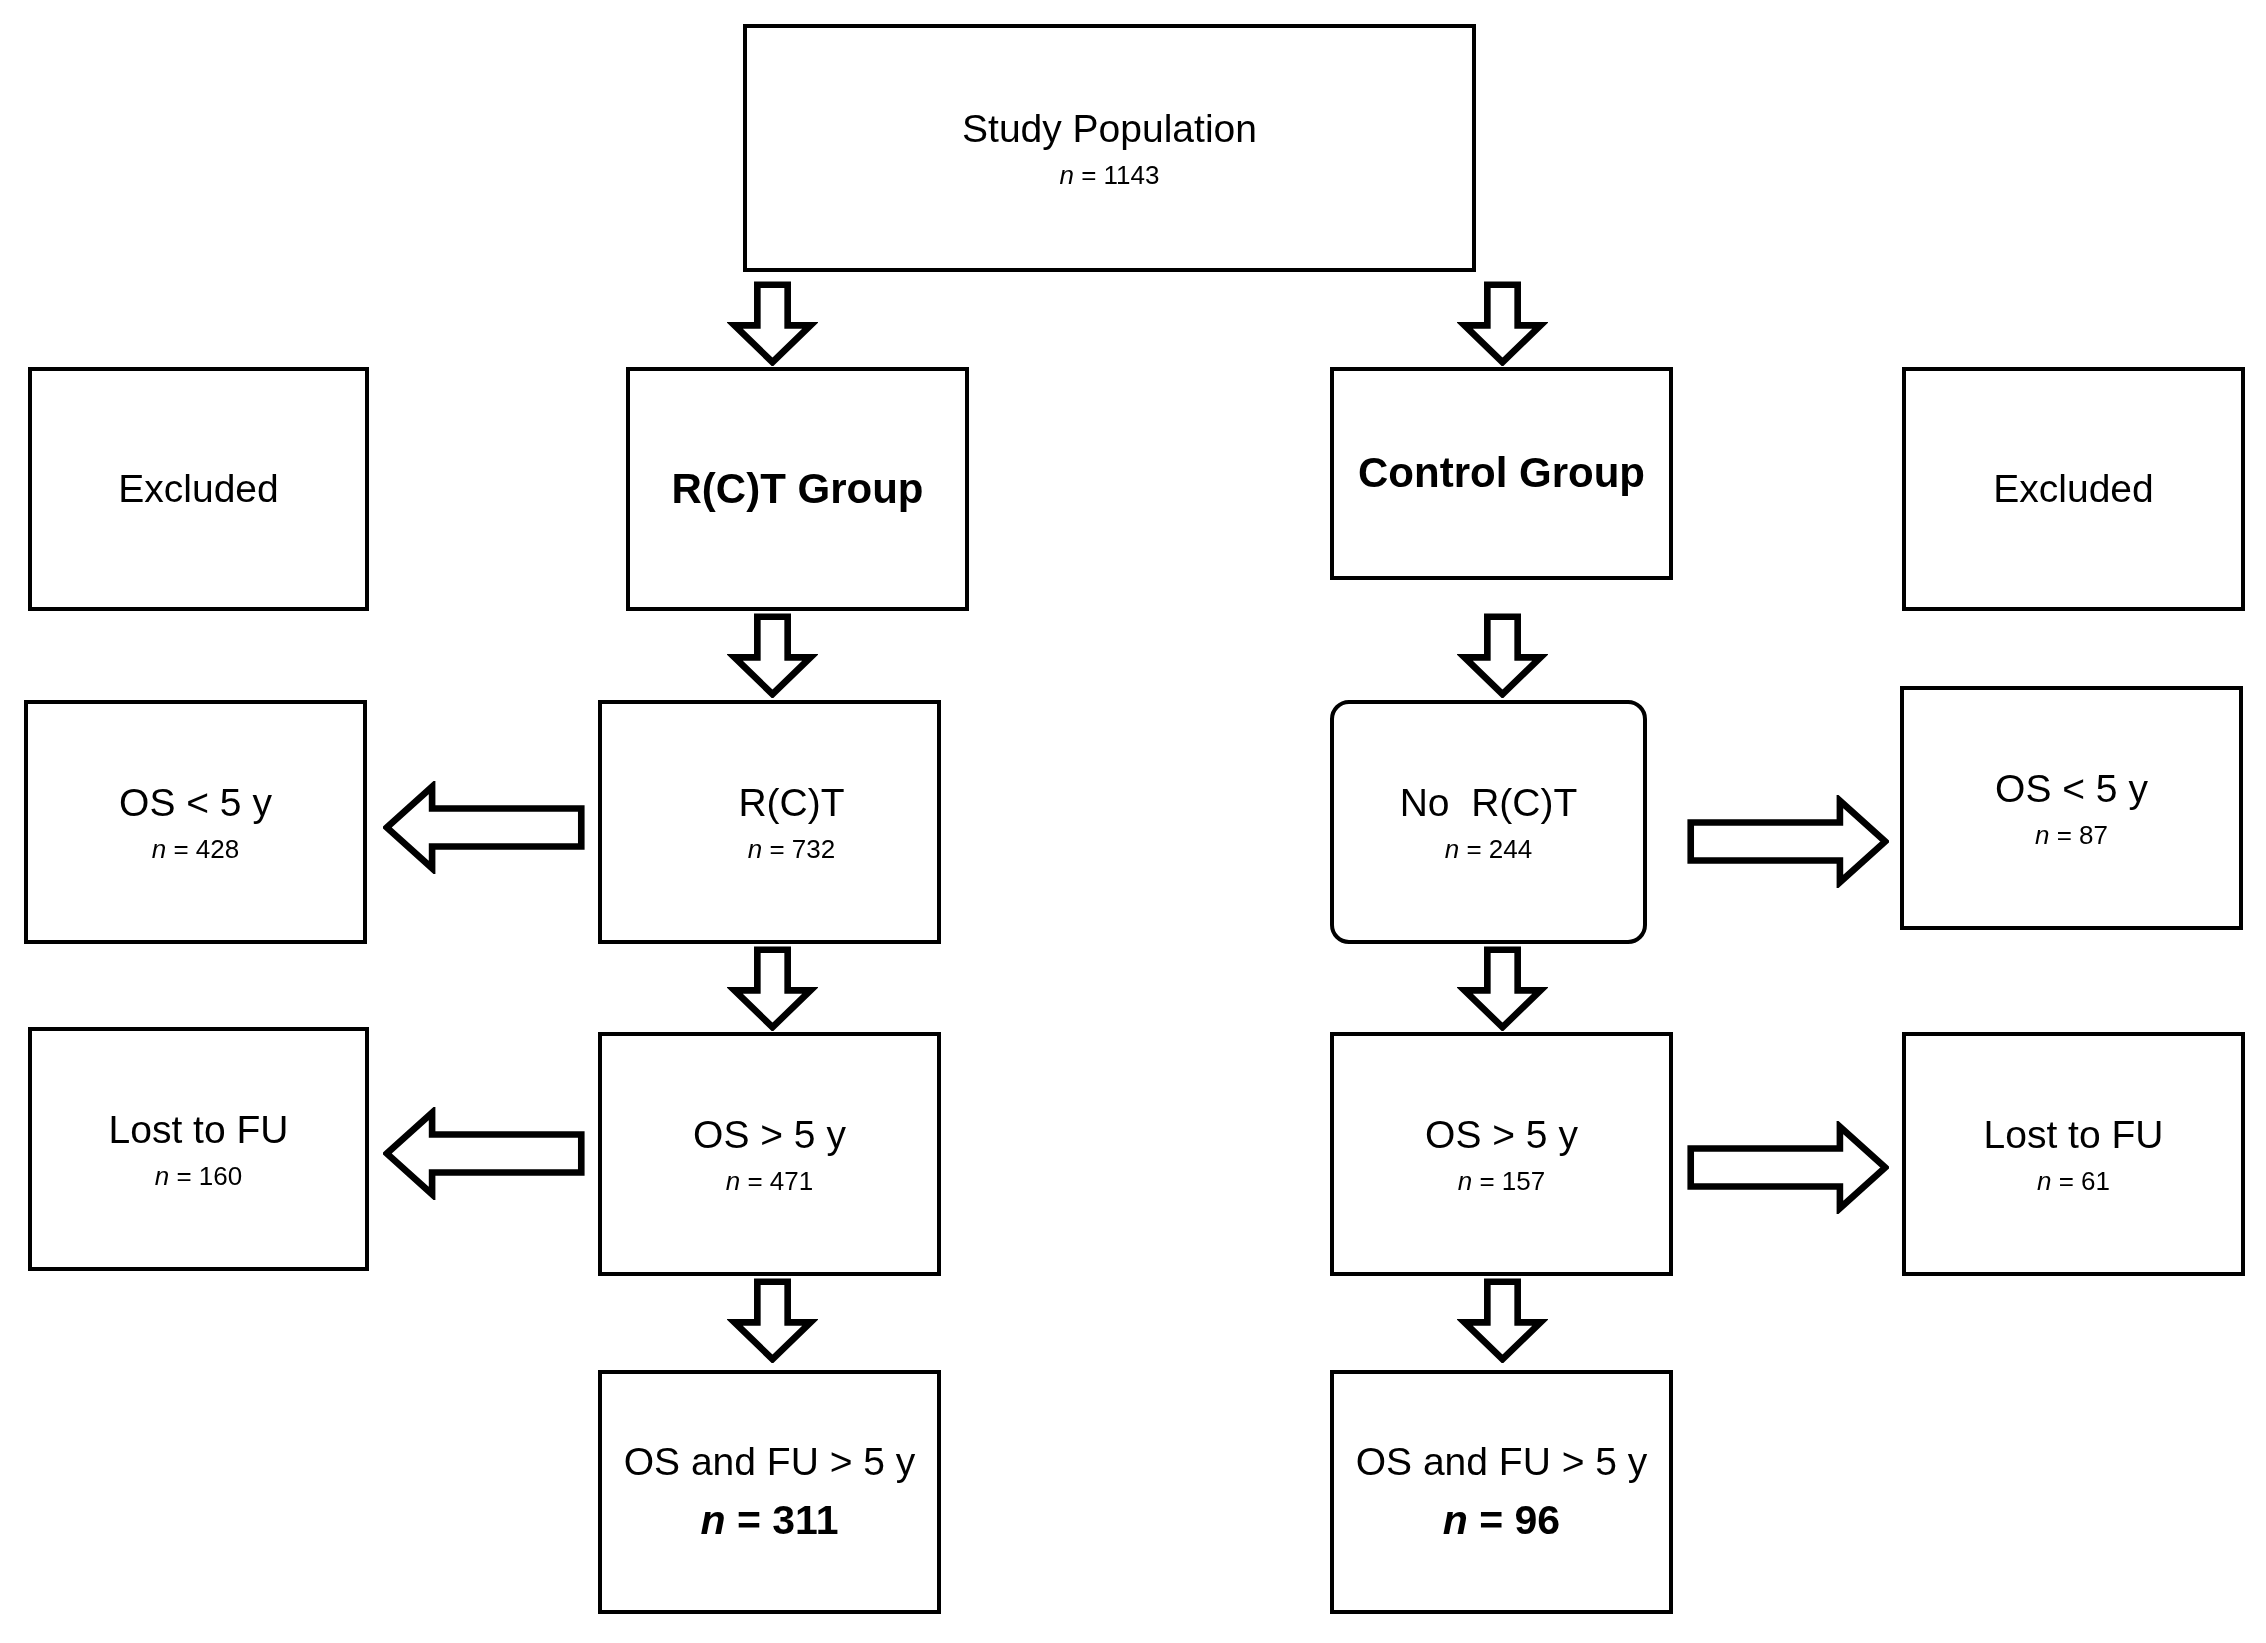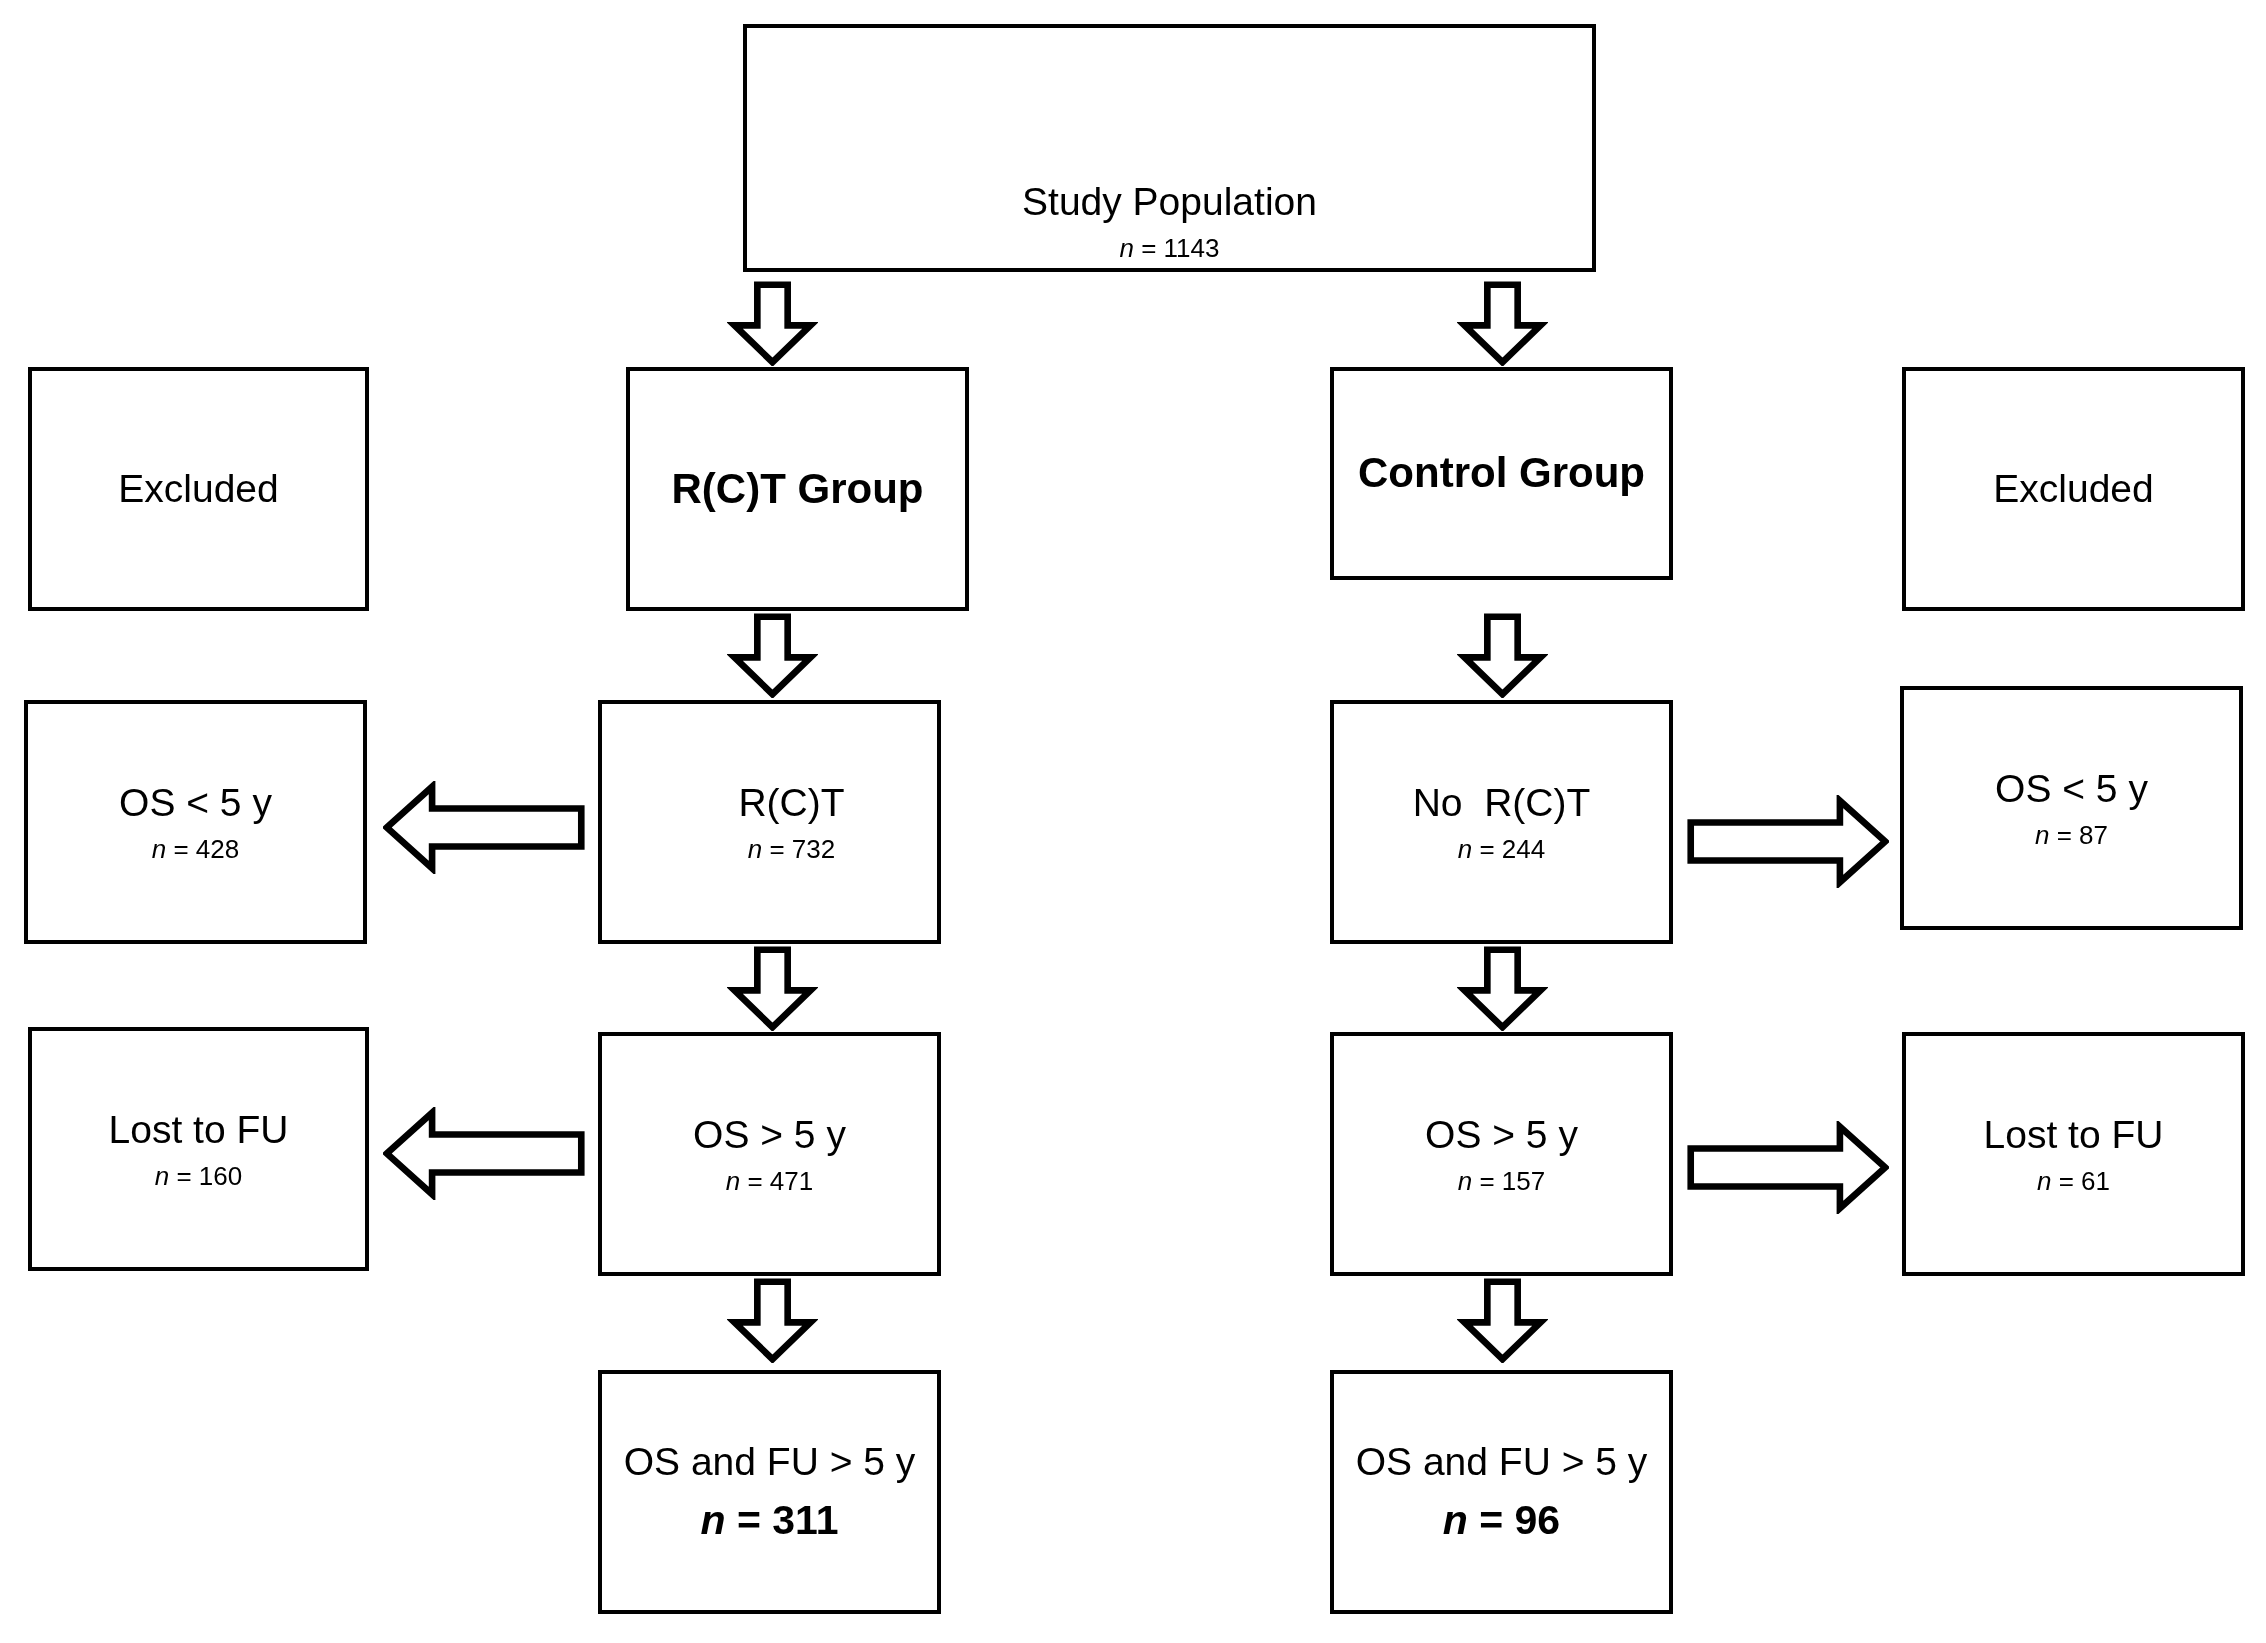--- a/index.html
+++ b/index.html
@@ -55,21 +55,21 @@
     stroke: #000000;
     stroke-width: 7;
     stroke-linejoin: miter;
   }
 </style>
 </head>
 <body>
 
 <div id="canvas">
 
-  <div class="node" style="left:743px; top:24px; width:853px; height:248px;justify-content:flex-end;">
+  <div class="node" style="left:743px; top:24px; width:733px; height:248px;">
     <span class="line1 t-regular">Study Population</span>
     <span class="line2 t-n"><i class="ital">n</i><span> = 1143</span></span>
   </div>
 
   <div class="arrow" style="left:727px; top:281px; width:91px; height:85px;">
     <svg viewBox="0 0 96 90" preserveAspectRatio="none">
         <path d="M32 4 L64 4 L64 47 L88 47 L48 86 L8 47 L32 47 Z"></path>
       </svg>
   </div>
   <div class="arrow" style="left:1457px; top:281px; width:91px; height:85px;">
@@ -114,21 +114,21 @@
     <svg viewBox="0 0 215 98" preserveAspectRatio="none">
         <path d="M4 49 L52 6 L52 29 L210 29 L210 69 L52 69 L52 92 Z"></path>
       </svg>
   </div>
 
   <div class="node" style="left:598px; top:700px; width:343px; height:244px;padding-left:44px;">
     <span class="line1 t-regular">R(C)T</span>
     <span class="line2 t-n"><i class="ital">n</i><span> = 732</span></span>
   </div>
 
-  <div class="node" style="left:1330px; top:700px; width:343px; height:244px;">
+  <div class="node" style="left:1330px; top:700px; width:317px; height:244px;border-radius:19px;">
     <span class="line1 t-regular">No  R(C)T</span>
     <span class="line2 t-n"><i class="ital">n</i><span> = 244</span></span>
   </div>
 
   <div class="arrow" style="left:1686px; top:795px; width:203px; height:93px;">
     <svg viewBox="0 0 215 98" preserveAspectRatio="none">
         <path d="M211 49 L163 6 L163 29 L5 29 L5 69 L163 69 L163 92 Z"></path>
       </svg>
   </div>
 

